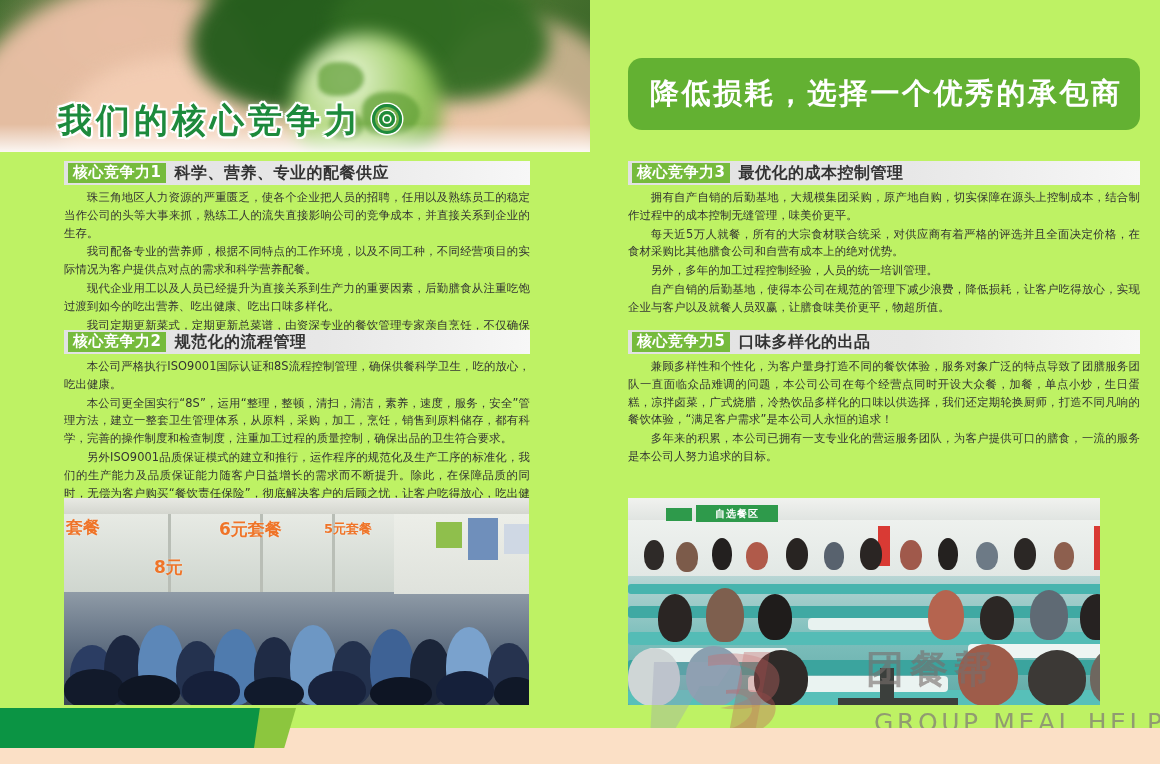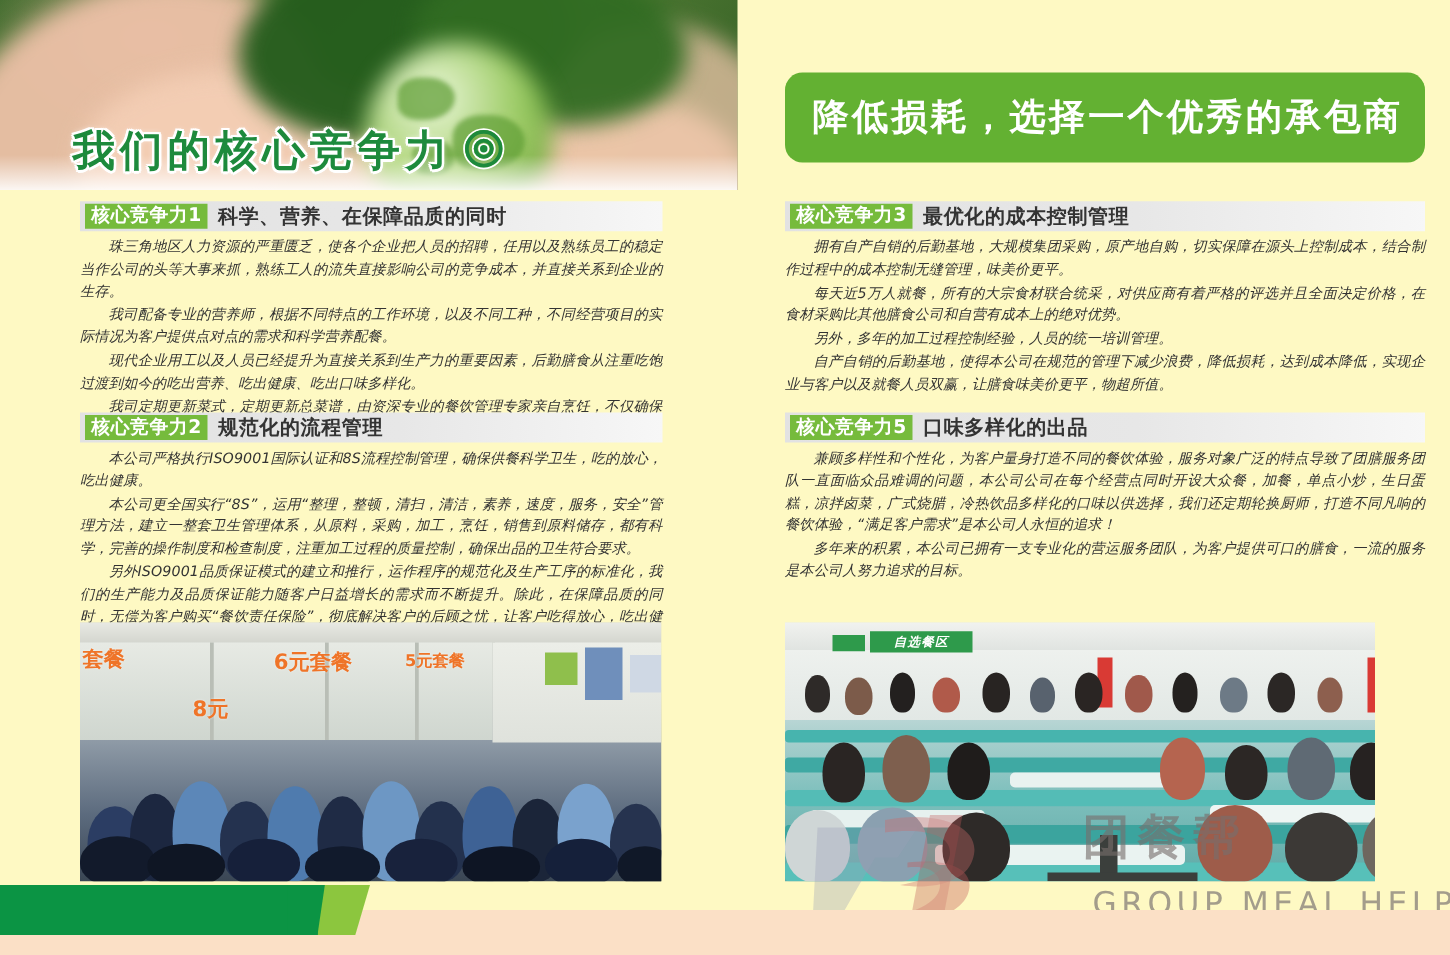--- a/index.html
+++ b/index.html
@@ -1,21 +1,21 @@
 <!DOCTYPE html>
 <html lang="zh"><head>
 <meta charset="utf-8">
 <title>Brochure</title>
 <style>
   html,body{margin:0;padding:0;background:#ffffff;}
   body{
     width:1160px;height:764px;position:relative;overflow:hidden;
     font-family:"DejaVu Sans","Liberation Sans",sans-serif;
   }
-  .page{position:absolute;inset:0;background:#fef9c3;}
+  .page{position:absolute;inset:0;background:#bef264;}
 
   
   .hero-photo{
     position:absolute;left:0;top:0;width:590px;height:152px;overflow:hidden;
     background:
       radial-gradient(ellipse 120px 70px at 330px 40px, rgba(90,150,40,.85), rgba(40,85,25,0) 72%),
       radial-gradient(ellipse 150px 110px at 470px 110px, rgba(150,200,90,.55), rgba(60,110,35,0) 70%),
       radial-gradient(ellipse 200px 120px at 120px 30px, rgba(205,165,140,.85), rgba(205,165,140,0) 70%),
       linear-gradient(135deg,#3e6b2c 0%,#4f8034 28%,#6f9c44 50%,#48722f 72%,#2f5a22 100%);
   }
@@ -68,21 +68,21 @@
   .sec-head .tag{
     background:#76bb3c;color:#fff;font-size:15px;font-weight:bold;
     padding:2px 5px 3px 5px;line-height:1;letter-spacing:.5px;white-space:nowrap;
     margin-left:4px;
   }
   .sec-head .hname{
     color:#333;font-size:16px;font-weight:bold;margin-left:8px;white-space:nowrap;letter-spacing:.5px;
   }
 
   
-  .body-col{position:absolute;color:#333;font-style:italic;}
+  .body-col{position:absolute;color:#333;}
   .body-col p{
     margin:0 0 1px 0;font-size:11.4px;line-height:17.8px;
     text-align:justify;text-justify:inter-ideograph;text-indent:2em;letter-spacing:.1px;
   }
 
   
   .photo{position:absolute;overflow:hidden;}
 
   .photo-left{
     left:64px;top:498px;width:465px;height:207px;
@@ -95,21 +95,20 @@
   .pl-rightwall{position:absolute;left:330px;top:16px;width:135px;height:80px;background:linear-gradient(to bottom,#eceee8,#dfe2dc);}
   .pl-poster-a{position:absolute;left:372px;top:24px;width:26px;height:26px;background:#8fbf4c;}
   .pl-poster-b{position:absolute;left:404px;top:20px;width:30px;height:42px;background:#6f8fbb;}
   .pl-poster-c{position:absolute;left:440px;top:26px;width:25px;height:30px;background:#cfd8e4;}
   .pl-crowd{position:absolute;left:0;bottom:0;width:100%;height:120px;}
   .pl-crowd .head{position:absolute;border-radius:50% 50% 45% 45%;}
 
   .photo-right{
     left:628px;top:498px;width:472px;height:207px;
     background:linear-gradient(to bottom,#e9ece9 0%,#dfe6e6 20%,#a8cfcd 45%,#7fc0bd 66%,#5fa9a6 100%);
-    font-style:italic;
   }
   .pr-ceiling{position:absolute;left:0;top:0;width:100%;height:22px;background:linear-gradient(to bottom,#f1f2ef,#e0e4e1);}
   .pr-sign{position:absolute;left:68px;top:7px;width:82px;height:17px;background:#2e9a4b;color:#fff;font-size:10px;font-weight:bold;display:flex;align-items:center;justify-content:center;letter-spacing:1px;}
   .pr-sign2{position:absolute;left:38px;top:10px;width:26px;height:13px;background:#2e9a4b;}
   .pr-back{position:absolute;left:0;top:22px;width:100%;height:56px;background:linear-gradient(to bottom,#eef1ee,#e2e8e5);}
   .pr-banner{position:absolute;left:250px;top:28px;width:12px;height:40px;background:#d93a34;}
   .pr-banner2{position:absolute;left:466px;top:28px;width:14px;height:44px;background:#d93a34;}
   .pr-poster{position:absolute;left:486px;top:30px;width:24px;height:38px;background:#bcd8ea;}
   .pr-table{position:absolute;border-radius:4px;}
   .pr-bench{position:absolute;background:#47b4ae;border-radius:3px;}
@@ -152,21 +151,21 @@
   <div class="hero-title">
     <span>我们的核心竞争力</span><span class="hero-target"><i class="ht1"></i><i class="ht2"></i><i class="ht3"></i></span>
   </div>
 
   <div class="right-banner">
     <div class="btxt">降低损耗，选择一个优秀的承包商</div>
   </div>
 
   <div class="sec-head" style="left:64px;top:161px;width:466px;">
     <span class="tag">核心竞争力1</span>
-    <span class="hname">科学、营养、在保障品质的同时</span>
+    <span class="hname">科学、营养、专业的配餐供应</span>
   </div>
   <div class="body-col" style="left:64px;top:189px;width:466px;">
     <p>珠三角地区人力资源的严重匮乏，使各个企业把人员的招聘，任用以及熟练员工的稳定当作公司的头等大事来抓，熟练工人的流失直接影响公司的竞争成本，并直接关系到企业的生存。</p>
     <p>我司配备专业的营养师，根据不同特点的工作环境，以及不同工种，不同经营项目的实际情况为客户提供点对点的需求和科学营养配餐。</p>
     <p>现代企业用工以及人员已经提升为直接关系到生产力的重要因素，后勤膳食从注重吃饱过渡到如今的吃出营养、吃出健康、吃出口味多样化。</p>
     <p>我司定期更新菜式，定期更新总菜谱，由资深专业的餐饮管理专家亲自烹饪，不仅确保食品美味，可口，更加注重营养，改变人们的传统饮食概念。</p>
   </div>
 
   <div class="sec-head" style="left:64px;top:330px;width:466px;">
     <span class="tag">核心竞争力2</span>
@@ -179,21 +178,21 @@
   </div>
 
   <div class="sec-head" style="left:628px;top:161px;width:512px;">
     <span class="tag">核心竞争力3</span>
     <span class="hname">最优化的成本控制管理</span>
   </div>
   <div class="body-col" style="left:628px;top:189px;width:512px;">
     <p>拥有自产自销的后勤基地，大规模集团采购，原产地自购，切实保障在源头上控制成本，结合制作过程中的成本控制无缝管理，味美价更平。</p>
     <p>每天近5万人就餐，所有的大宗食材联合统采，对供应商有着严格的评选并且全面决定价格，在食材采购比其他膳食公司和自营有成本上的绝对优势。</p>
     <p>另外，多年的加工过程控制经验，人员的统一培训管理。</p>
-    <p>自产自销的后勤基地，使得本公司在规范的管理下减少浪费，降低损耗，达到成本降低，实现企业与客户以及就餐人员双赢，让膳食味美价更平，物超所值。</p>
+    <p>自产自销的后勤基地，使得本公司在规范的管理下减少浪费，降低损耗，让客户吃得放心，实现企业与客户以及就餐人员双赢，让膳食味美价更平，物超所值。</p>
   </div>
 
   <div class="sec-head" style="left:628px;top:330px;width:512px;">
     <span class="tag">核心竞争力5</span>
     <span class="hname">口味多样化的出品</span>
   </div>
   <div class="body-col" style="left:628px;top:358px;width:512px;">
     <p>兼顾多样性和个性化，为客户量身打造不同的餐饮体验，服务对象广泛的特点导致了团膳服务团队一直面临众品难调的问题，本公司公司在每个经营点同时开设大众餐，加餐，单点小炒，生日蛋糕，凉拌卤菜，广式烧腊，冷热饮品多样化的口味以供选择，我们还定期轮换厨师，打造不同凡响的餐饮体验，“满足客户需求”是本公司人永恒的追求！</p>
     <p>多年来的积累，本公司已拥有一支专业化的营运服务团队，为客户提供可口的膳食，一流的服务是本公司人努力追求的目标。</p>
   </div>

